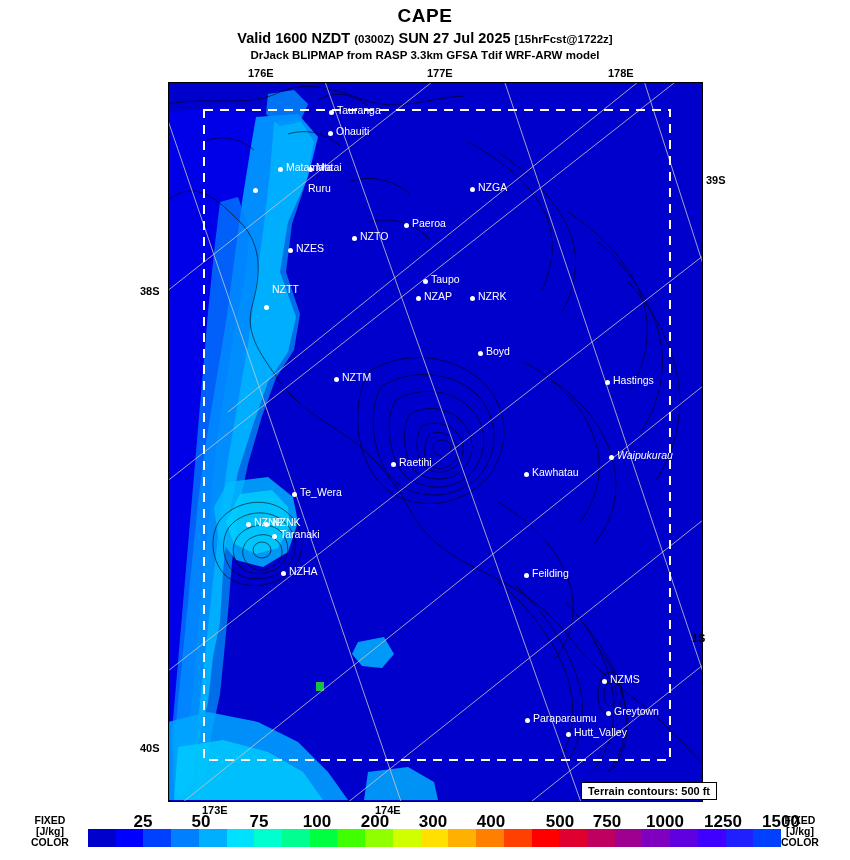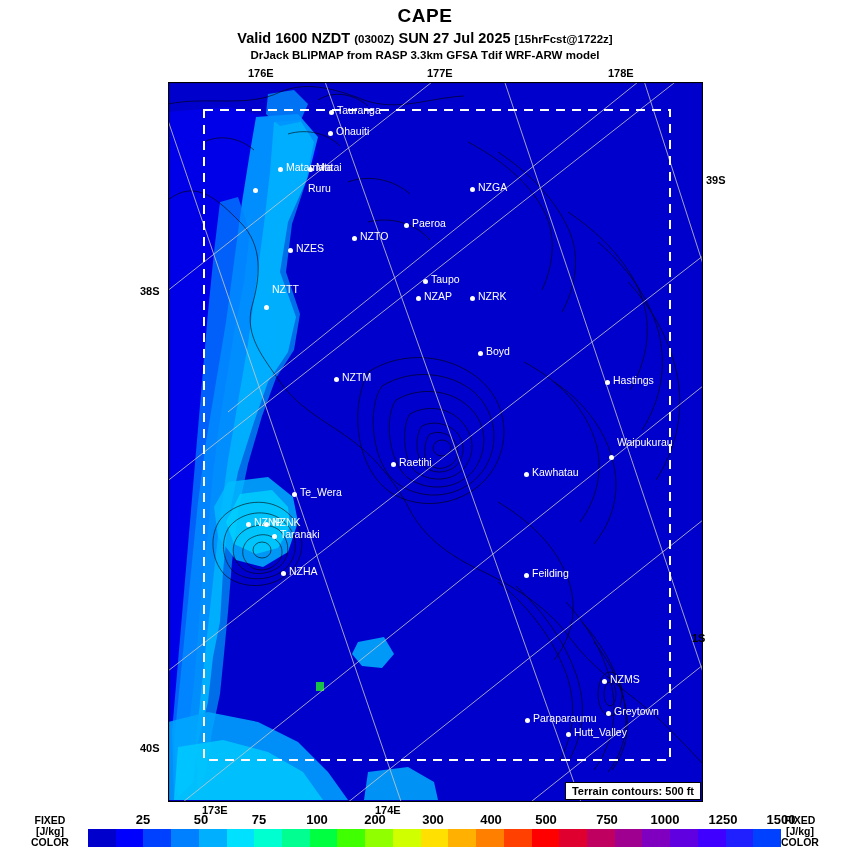--- a/index.html
+++ b/index.html
@@ -49,20 +49,21 @@
     color: #000;
     margin-top: 3px;
   }
   
   #map-wrap {
     position: absolute;
     left: 168px;
     top: 82px;
     width: 535px;
     height: 720px;
+    padding-left: 16px;
   }
   #map-svg {
     position: absolute;
     left: 0; top: 0;
   }
   .axis-label {
     position: absolute;
     font-size: 11px;
     font-weight: bold;
     color: #000;
@@ -125,21 +126,21 @@
   .cb-seg { height: 18px; flex: 1 1 0; }
   .cb-ticks {
     position: absolute;
     left: 88px;
     top: 0px;
     width: 693px;
     height: 16px;
   }
   .cb-tick {
     position: absolute;
-    font-size: 13px;
+    font-size: 17px;
     font-weight: bold;
     color: #000;
     transform: translateX(-50%);
     top: 0px;
   }
 </style>
 </head>
 <body>
 
 <div id="page">
@@ -333,21 +334,21 @@
     <div class="dot" style="left:310px; top:269px;"></div>
     <div class="station" style="left:318px; top:264px;">Boyd</div>
 
     <div class="dot" style="left:166px; top:295px;"></div>
     <div class="station" style="left:174px; top:290px;">NZTM</div>
 
     <div class="dot" style="left:437px; top:298px;"></div>
     <div class="station" style="left:445px; top:293px;">Hastings</div>
 
     <div class="dot" style="left:441px; top:373px;"></div>
-    <div class="station" style="left:449px; top:355px;">Waipukurau</div>
+    <div class="station" style="left:449px; top:368px;font-style:italic;">Waipukurau</div>
 
     <div class="dot" style="left:223px; top:380px;"></div>
     <div class="station" style="left:231px; top:375px;">Raetihi</div>
 
     <div class="dot" style="left:356px; top:390px;"></div>
     <div class="station" style="left:364px; top:385px;">Kawhatau</div>
 
     <div class="dot" style="left:124px; top:410px;"></div>
     <div class="station" style="left:132px; top:405px;">Te_Wera</div>
 
@@ -389,21 +390,21 @@
     </div>
 
     <div class="cb-ticks">
       <div class="cb-tick" style="left:55px;">25</div>
       <div class="cb-tick" style="left:113px;">50</div>
       <div class="cb-tick" style="left:171px;">75</div>
       <div class="cb-tick" style="left:229px;">100</div>
       <div class="cb-tick" style="left:287px;">200</div>
       <div class="cb-tick" style="left:345px;">300</div>
       <div class="cb-tick" style="left:403px;">400</div>
-      <div class="cb-tick" style="left:458px;">500</div>
+      <div class="cb-tick" style="left:472px;">500</div>
       <div class="cb-tick" style="left:519px;">750</div>
       <div class="cb-tick" style="left:577px;">1000</div>
       <div class="cb-tick" style="left:635px;">1250</div>
       <div class="cb-tick" style="left:693px;">1500</div>
     </div>
 
     <div class="cb-bar" id="cb-bar">
         <div class="cb-seg" style="background: rgb(0, 0, 205);"></div>
         <div class="cb-seg" style="background: rgb(0, 0, 255);"></div>
         <div class="cb-seg" style="background: rgb(0, 64, 255);"></div>

